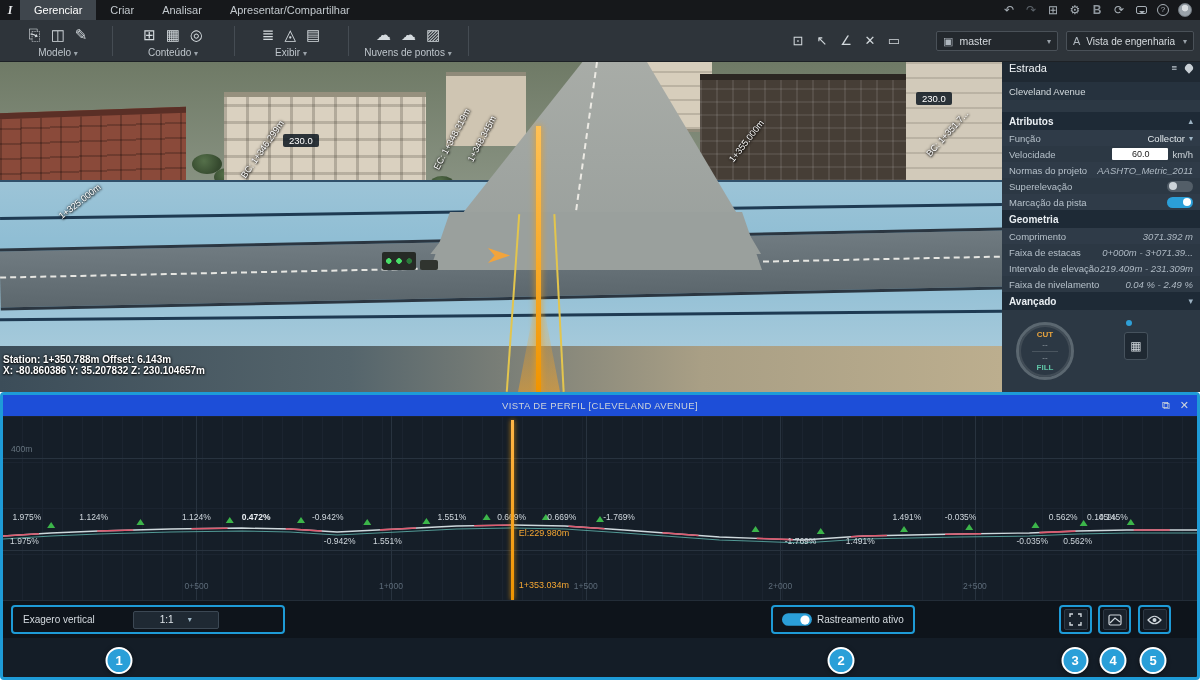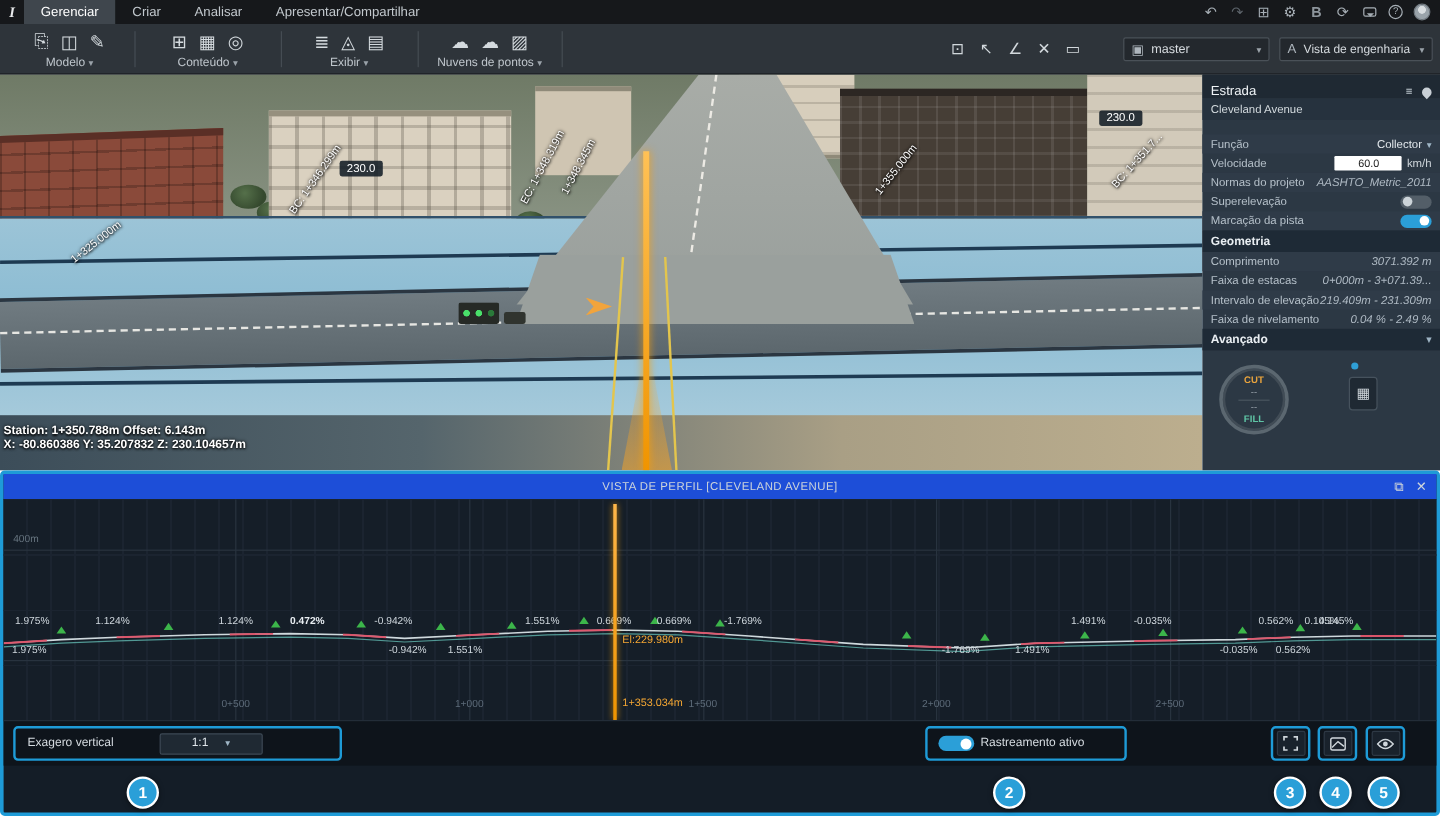--- a/index.html
+++ b/index.html
@@ -89,21 +89,21 @@
     background:linear-gradient(90deg,#3c4d59 0%,#55656c 35%,#a99f85 70%,#bcae8e 100%)}
   .vp-label{position:absolute;color:#fff;font-size:9px;white-space:nowrap;
     text-shadow:0 0 3px #000,0 1px 2px #000;transform-origin:left center}
   .vp-label.boxed{background:rgba(18,28,38,.88);padding:1px 6px;border-radius:2px;text-shadow:none;font-size:9.5px}
   #vp-status{position:absolute;left:3px;top:292px;color:#fff;font-size:10px;font-weight:bold;
     line-height:11px;text-shadow:0 0 3px #000,0 1px 2px #000;white-space:pre}
 
   
   #rightpanel{position:absolute;left:1002px;top:62px;width:198px;height:330px;background:#2c3844;
     color:#d8dee3;z-index:20;font-size:9.5px}
-  #rp-header{height:20px;background:#1f2933;display:flex;align-items:flex-end;padding:0 7px}
+  #rp-header{height:20px;background:#1f2933;display:flex;align-items:flex-start;padding:0 7px}
   #rp-title{font-size:11px;color:#f0f4f7}
   #rp-hicons{margin-left:auto;display:flex;gap:8px;align-items:center;color:#b9c2c9}
   .pin-icon{width:8px;height:8px;background:#c8cfd5;border-radius:50% 50% 50% 0;transform:rotate(-45deg)}
   #rp-sub{height:18px;background:#26323e;display:flex;align-items:center;padding:0 7px;color:#d3dade;font-size:9.5px}
   #rp-spacer{height:12px}
   .rp-sec{height:18px;background:#1e2a36;display:flex;align-items:center;padding:0 7px;
     color:#e9eef2;font-weight:bold;font-size:10px}
   .rp-sec .chev{margin-left:auto;color:#9db3c3;font-size:9px;font-weight:normal}
   .rp-row{height:16px;display:flex;align-items:center;padding:0 7px}
   .rp-row:nth-child(odd){background:#2f3b48}
@@ -151,21 +151,21 @@
     box-shadow:0 0 5px rgba(255,160,0,.8)}
   #mk-elev,#mk-sta{position:absolute;font-size:9px;color:#f5a733;white-space:nowrap;font-weight:normal}
   
   #pf-toolbar{position:absolute;left:0;top:205px;width:1194px;height:38px;background:#0e141b;border-top:1px solid #232d38}
   .hl-box{position:absolute;border:2px solid #1e9bd7;border-radius:4px;display:flex;align-items:center}
   #hl-exagero{left:8px;top:4px;width:274px;height:29px;padding:0 10px;gap:12px}
   #exagero-label{font-size:10px;color:#d5dbe0}
   #exagero-drop{width:86px;height:18px;background:#1f2933;border:1px solid #3c4854;border-radius:2px;
     display:flex;align-items:center;justify-content:center;gap:14px;font-size:10px;color:#dfe5ea;margin-left:26px}
   #exagero-drop .caret{font-size:8px;color:#9fb6c6}
-  #hl-track{left:768px;top:4px;width:168px;height:29px;padding:0 9px;gap:9px}
+  #hl-track{left:768px;top:4px;width:144px;height:29px;padding:0 9px;gap:9px}
   #track-label{font-size:10px;color:#d5dbe0}
   .pf-toggle{transform:scale(1.15);transform-origin:left center}
   .hl-btn{width:33px;height:29px;top:4px;justify-content:center}
   #hl-b3{left:1056px}#hl-b4{left:1095px}#hl-b5{left:1135px}
   .pf-btn{width:24px;height:21px;background:#19222c;border:1px solid #2e3945;border-radius:2px;
     display:flex;align-items:center;justify-content:center;color:#cfd6db}
   
   .callout{position:absolute;top:252px;width:27px;height:27px;border-radius:50%;background:#2a9fd8;
     border:2px solid #fff;box-shadow:0 1px 4px rgba(0,0,0,.5);color:#fff;font-weight:bold;font-size:13px;
     display:flex;align-items:center;justify-content:center;transform:translateX(-50%)}
@@ -303,20 +303,24 @@
     <div id="rp-header">
       <span id="rp-title">Estrada</span>
       <div id="rp-hicons">
         <span>≡</span>
         <span class="pin-icon"></span>
       </div>
     </div>
     <div id="rp-sub">Cleveland Avenue</div>
     <div id="rp-spacer"></div>
     <div id="rp-sections">
+        <div class="rp-sec">
+          <span>Atributos</span>
+          <span class="chev">▴</span>
+        </div>
         <div>
           <div class="rp-row">
             <span class="rp-lab">Função</span>
             <span class="rp-val">
               <span>Collector</span>
               <span class="caret">▾</span>
             </span>
           </div>
           <div class="rp-row">
             <span class="rp-lab">Velocidade</span>

